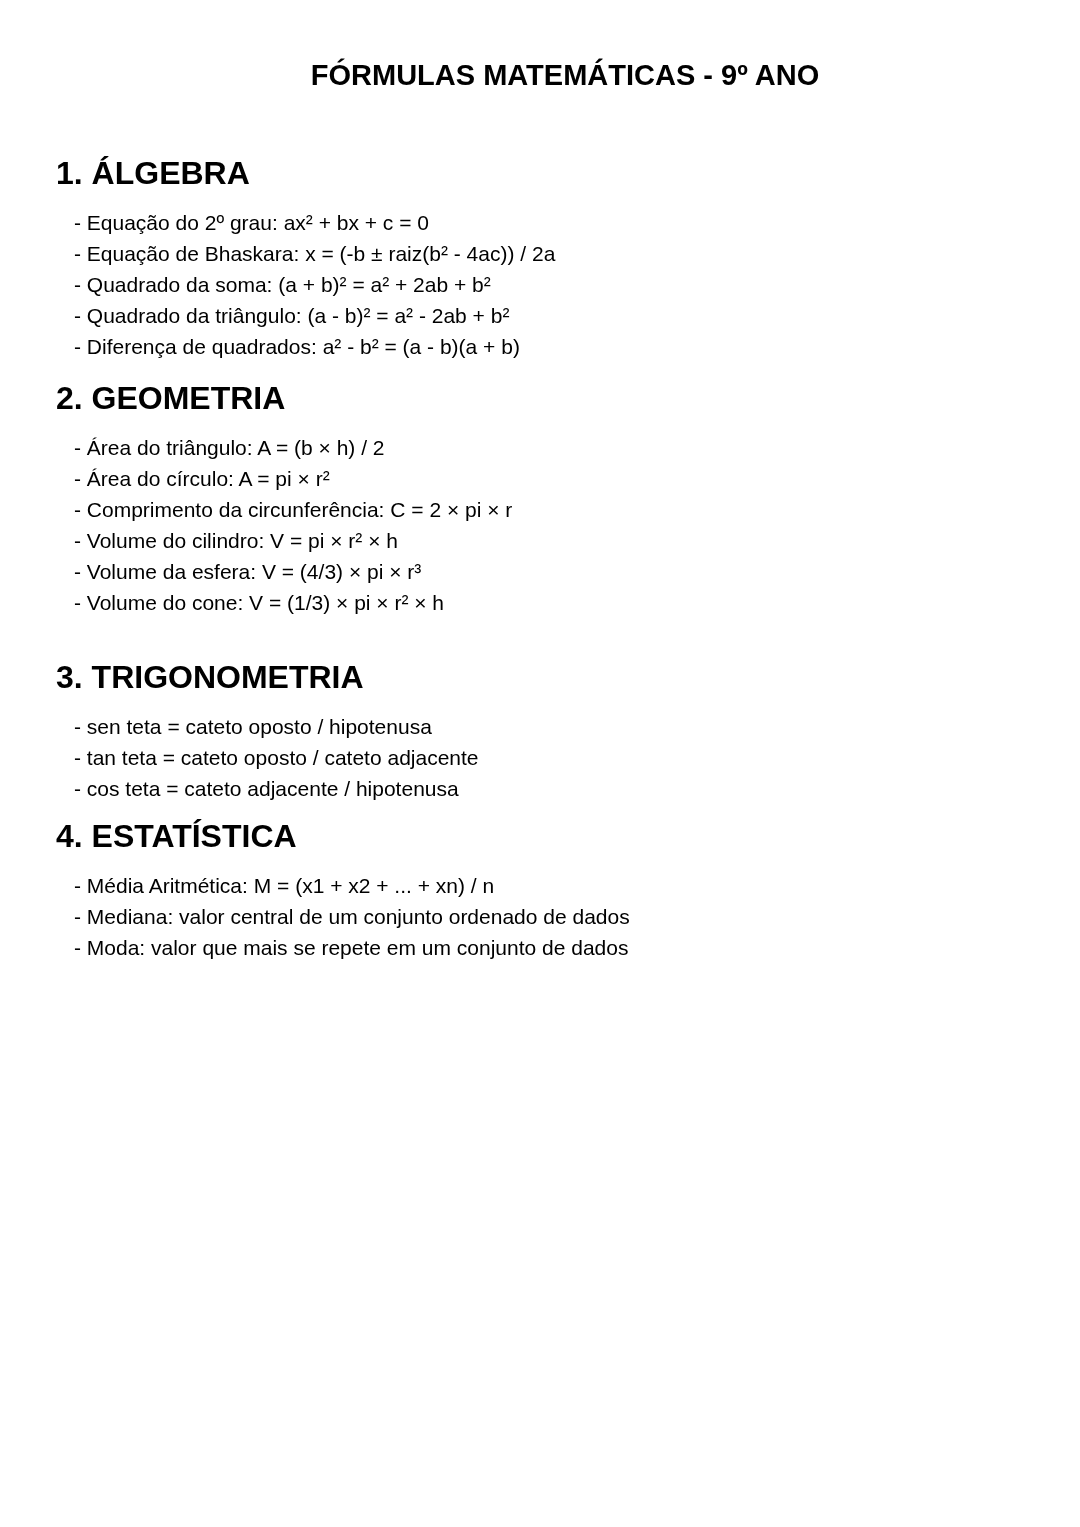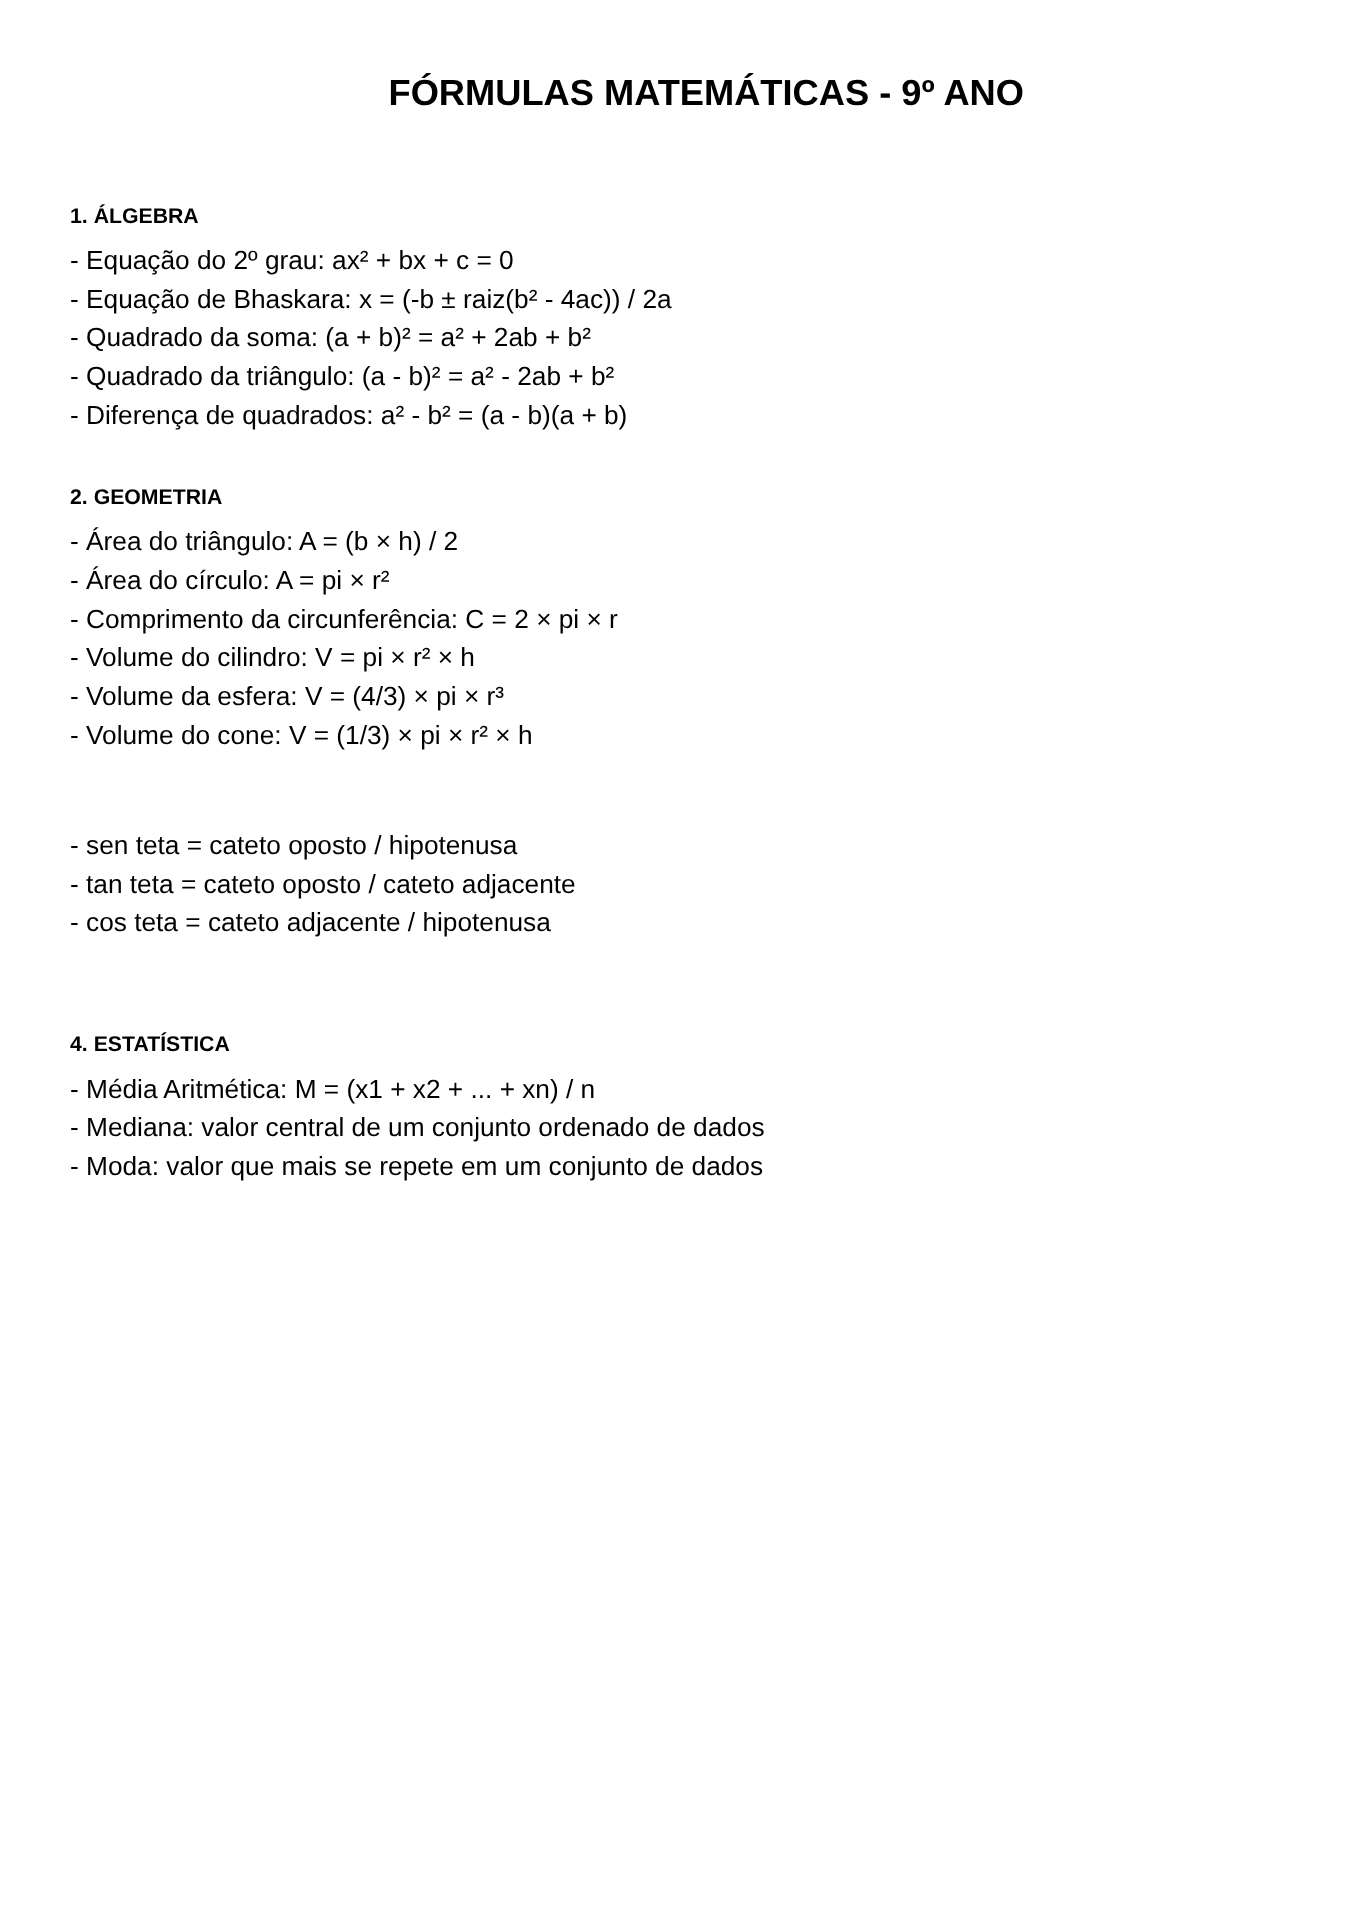--- a/index.html
+++ b/index.html
@@ -25,28 +25,28 @@
       font-weight: bold;
       line-height: 36px;
       margin: 0;
     }
     .section {
       position: absolute;
       left: 56px;
       width: 980px;
     }
     .section-heading {
-      font-size: 17px;
+      font-size: 32px;
       font-weight: bold;
       line-height: 32px;
       margin: 0 0 4px 0;
     }
     .formula-list {
       list-style: none;
-      margin: 0;
+      margin: 18px;
       padding: 0;
     }
     .formula-item {
       font-size: 21px;
       line-height: 31px;
       white-space: nowrap;
     }
     #sec-1 { top: 157px; }
     #sec-2 { top: 382px; }
     #sec-3 { top: 661px; }
@@ -74,20 +74,21 @@
     <li class="formula-item">- Área do triângulo: A = (b × h) / 2</li>
     <li class="formula-item">- Área do círculo: A = pi × r²</li>
     <li class="formula-item">- Comprimento da circunferência: C = 2 × pi × r</li>
     <li class="formula-item">- Volume do cilindro: V = pi × r² × h</li>
     <li class="formula-item">- Volume da esfera: V = (4/3) × pi × r³</li>
     <li class="formula-item">- Volume do cone: V = (1/3) × pi × r² × h</li>
   </ul>
 </section>
 
 <section class="section" id="sec-3">
+  <h2 class="section-heading">3. TRIGONOMETRIA</h2>
   <ul class="formula-list">
     <li class="formula-item">- sen teta = cateto oposto / hipotenusa</li>
     <li class="formula-item">- tan teta = cateto oposto / cateto adjacente</li>
     <li class="formula-item">- cos teta = cateto adjacente / hipotenusa</li>
   </ul>
 </section>
 
 <section class="section" id="sec-4">
   <h2 class="section-heading">4. ESTATÍSTICA</h2>
   <ul class="formula-list">

